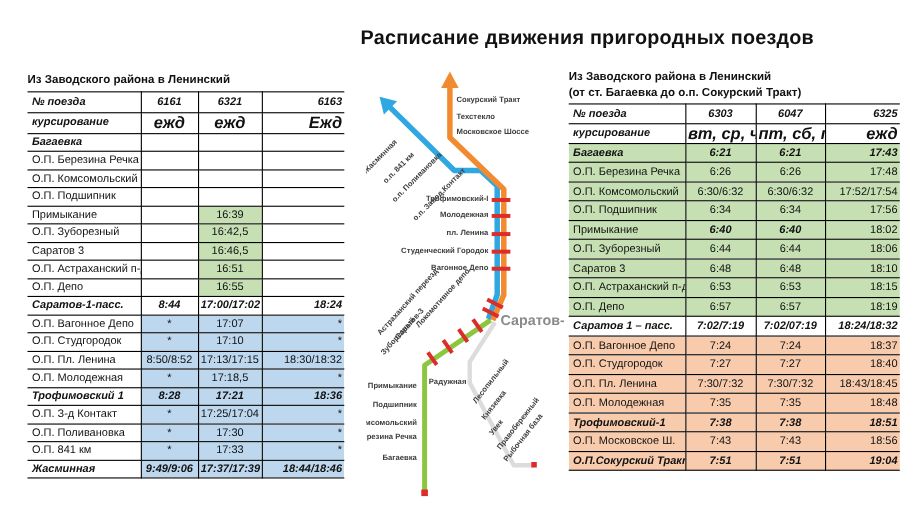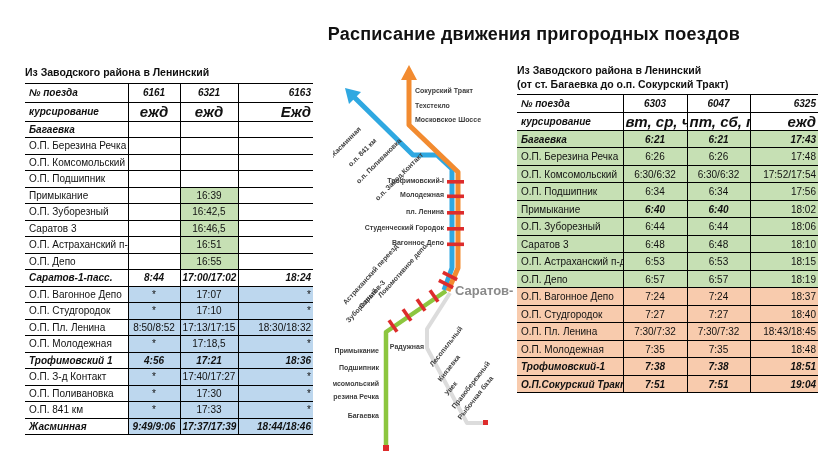--- a/index.html
+++ b/index.html
@@ -142,28 +142,28 @@
           <td class="f-blue">18:30/18:32</td>
         </tr>
         <tr>
           <td>О.П. Молодежная</td>
           <td class="f-blue">*</td>
           <td class="f-blue">17:18,5</td>
           <td class="f-blue">*</td>
         </tr>
         <tr>
           <td class="b">Трофимовский 1</td>
-          <td class="b f-blue">4:56</td>
+          <td class="b f-blue">8:28</td>
           <td class="b f-blue">17:21</td>
           <td class="b f-blue">18:36</td>
         </tr>
         <tr>
           <td>О.П. З-д Контакт</td>
           <td class="f-blue">*</td>
-          <td class="f-blue">17:40/17:27</td>
+          <td class="f-blue">17:25/17:04</td>
           <td class="f-blue">*</td>
         </tr>
         <tr>
           <td>О.П. Поливановка</td>
           <td class="f-blue">*</td>
           <td class="f-blue">17:30</td>
           <td class="f-blue">*</td>
         </tr>
         <tr>
           <td>О.П. 841 км</td>
@@ -254,20 +254,26 @@
           <td class="f-green">6:53</td>
           <td class="f-green">18:15</td>
         </tr>
         <tr>
           <td class="f-green">О.П. Депо</td>
           <td class="f-green">6:57</td>
           <td class="f-green">6:57</td>
           <td class="f-green">18:19</td>
         </tr>
         <tr>
+          <td class="b">Саратов 1 – пасс.</td>
+          <td class="b">7:02/7:19</td>
+          <td class="b">7:02/07:19</td>
+          <td class="b">18:24/18:32</td>
+        </tr>
+        <tr>
           <td class="f-orange">О.П. Вагонное Депо</td>
           <td class="f-orange">7:24</td>
           <td class="f-orange">7:24</td>
           <td class="f-orange">18:37</td>
         </tr>
         <tr>
           <td class="f-orange">О.П. Студгородок</td>
           <td class="f-orange">7:27</td>
           <td class="f-orange">7:27</td>
           <td class="f-orange">18:40</td>
@@ -282,20 +288,26 @@
           <td class="f-orange">О.П. Молодежная</td>
           <td class="f-orange">7:35</td>
           <td class="f-orange">7:35</td>
           <td class="f-orange">18:48</td>
         </tr>
         <tr>
           <td class="b f-orange">Трофимовский-1</td>
           <td class="b f-orange">7:38</td>
           <td class="b f-orange">7:38</td>
           <td class="b f-orange">18:51</td>
+        </tr>
+        <tr>
+          <td class="f-orange">О.П. Московское Ш.</td>
+          <td class="f-orange">7:43</td>
+          <td class="f-orange">7:43</td>
+          <td class="f-orange">18:56</td>
         </tr>
         <tr>
           <td class="b f-orange">О.П.Сокурский Тракт</td>
           <td class="b f-orange">7:51</td>
           <td class="b f-orange">7:51</td>
           <td class="b f-orange">19:04</td>
         </tr>
       </tbody>
   </table>
 </div>

